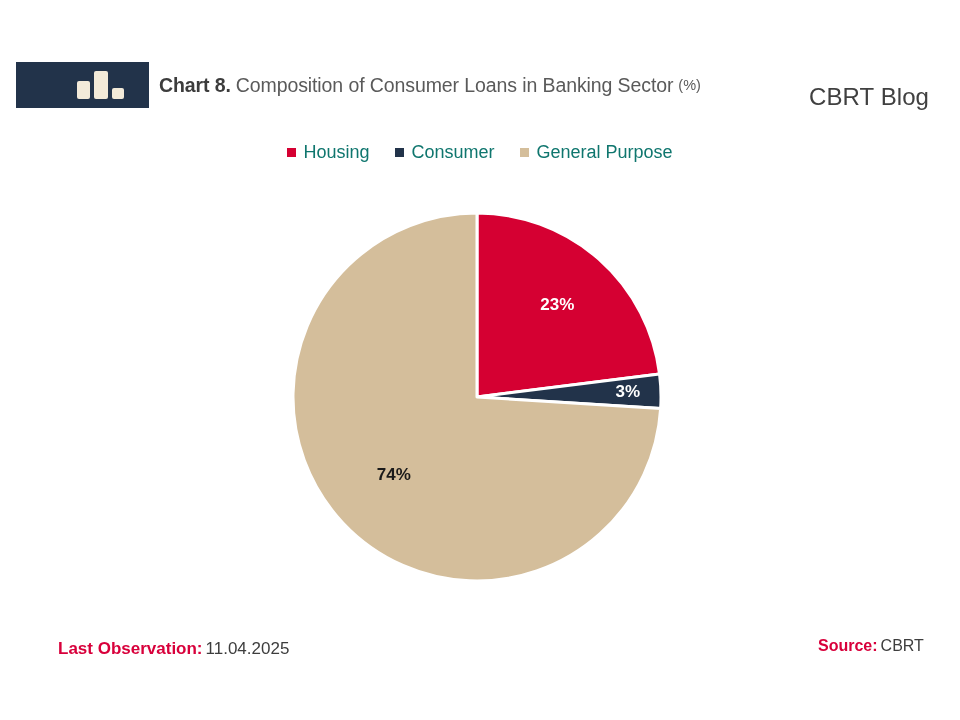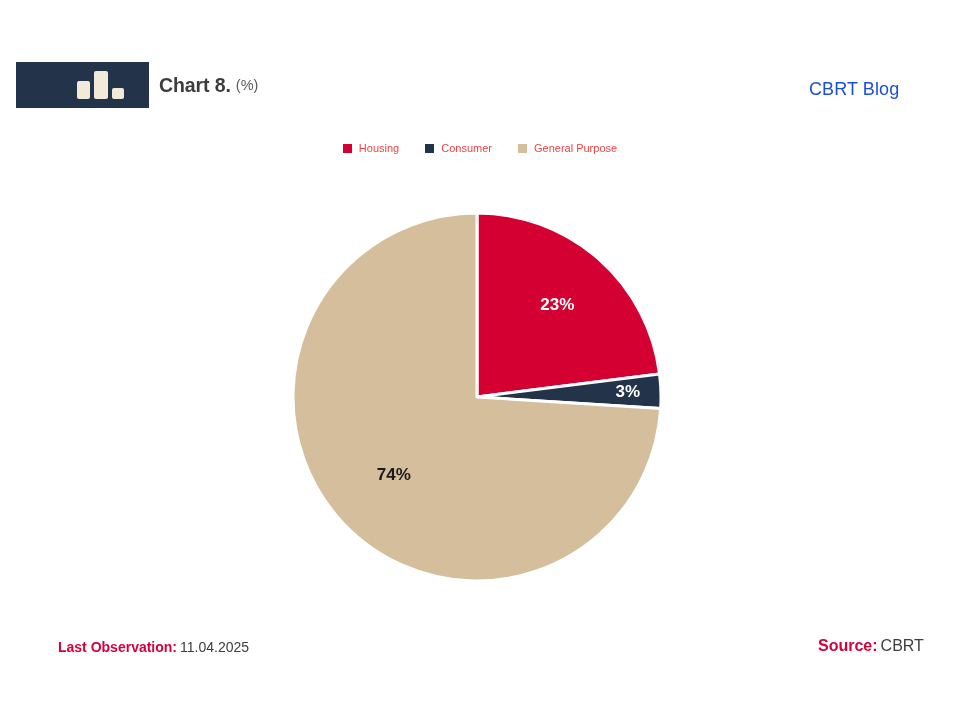--- a/index.html
+++ b/index.html
@@ -73,26 +73,26 @@
   }
   .title-unit {
     font-size: 14.5px;
     font-weight: normal;
     color: #5a5a5a;
     margin-left: 5px;
   }
   .brand {
     position: absolute;
     left: 793px;
-    top: 4px;
-    height: 46px;
-    display: flex;
-    align-items: center;
-    font-size: 18px;
-    color: #1d4ed8;
+    top: 12px;
+    height: 46px;
+    display: flex;
+    align-items: center;
+    font-size: 24px;
+    color: #404040;
     letter-spacing: 0.1px;
     white-space: nowrap;
   }
 
   
   .legend {
     position: absolute;
     left: 0;
     top: 142px;
     width: 960px;
@@ -106,22 +106,22 @@
     align-items: center;
     white-space: nowrap;
   }
   .legend-swatch {
     width: 9px;
     height: 9px;
     margin-right: 7px;
     flex: 0 0 auto;
   }
   .legend-label {
-    font-size: 11px;
-    color: #ef4444;
+    font-size: 18px;
+    color: #0f766e;
   }
 
   
   .pie-area {
     position: absolute;
     left: 0;
     top: 0;
     width: 831px;
     height: 720px;
   }
@@ -134,21 +134,21 @@
     font-family: "Liberation Sans", sans-serif;
     font-size: 17px;
     font-weight: bold;
   }
 
   
   .footer-left {
     position: absolute;
     left: 58px;
     top: 639px;
-    font-size: 14px;
+    font-size: 17px;
     white-space: nowrap;
   }
   .footer-right {
     position: absolute;
     left: 818px;
     top: 637px;
     font-size: 16px;
     white-space: nowrap;
   }
   .footer-key {
@@ -167,20 +167,21 @@
   <div class="logo-box">
     <div class="logo-bars">
       <span class="bar-a"></span>
       <span class="bar-b"></span>
       <span class="bar-c"></span>
     </div>
   </div>
 
   <div class="title-wrap">
     <span class="title-strong">Chart 8.</span>
+    <span class="title-main">Composition of Consumer Loans in Banking Sector</span>
     <span class="title-unit">(%)</span>
   </div>
 
   <div class="brand">CBRT Blog</div>
 </div>
 
 <div class="legend">
   <div class="legend-item">
     <span class="legend-swatch" style="background: rgb(213, 0, 50);"></span>
     <span class="legend-label">Housing</span>

